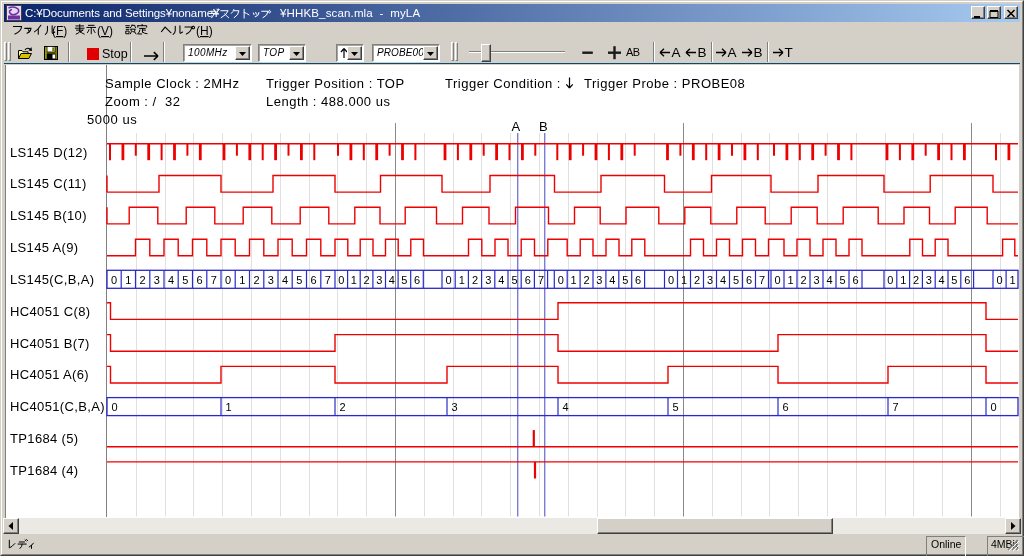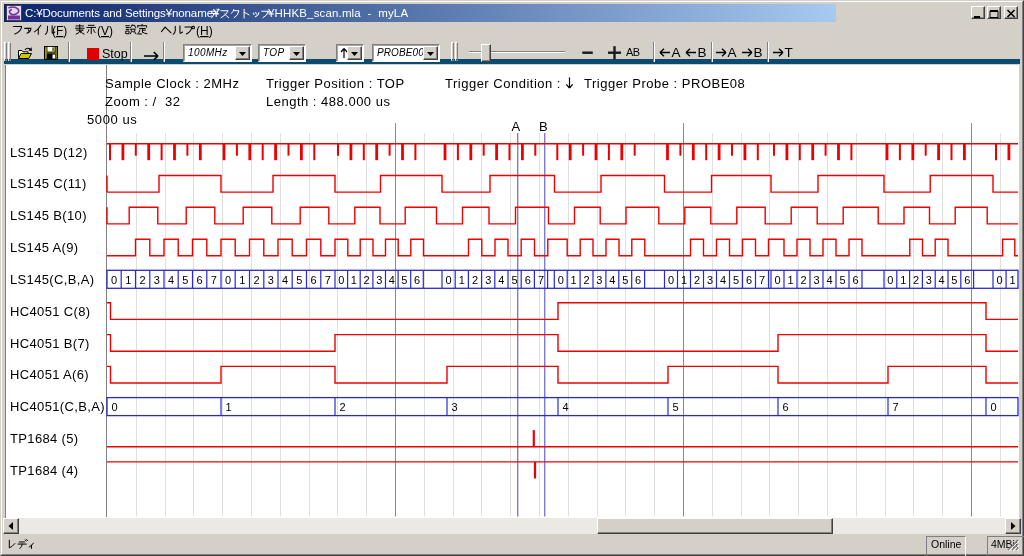--- a/index.html
+++ b/index.html
@@ -1,26 +1,26 @@
 <!DOCTYPE html>
 <html><head><meta charset="utf-8"><style>
 * { margin:0; padding:0; box-sizing:border-box; }
 html,body { width:1024px; height:556px; overflow:hidden; font-family:"Liberation Sans",sans-serif; }
 body { background:#d4d0c8; position:relative; }
 .win { position:absolute; inset:0;
   border:1px solid; border-color:#d4d0c8 #404040 #404040 #d4d0c8; }
 .win2 { position:absolute; left:1px;top:1px;right:1px;bottom:1px;
   border:1px solid; border-color:#fff #808080 #808080 #fff; }
-.title { position:absolute; left:4px; top:4px; width:832px; height:18px;
+.title { position:absolute; left:4px; top:4px; width:1016px; height:18px;
   background:linear-gradient(to right,#0a246a,#a6caf0); }
 .title .txt { position:absolute; left:21px; top:2.5px; color:#fff; font-size:11.5px; letter-spacing:-0.1px; white-space:pre; }
 .tbtn svg { display:block; margin:1px auto 0 } .tbtn { position:absolute; top:2px; width:14px; height:13px; background:#d4d0c8;
   border:1px solid; border-color:#fff #404040 #404040 #fff; box-shadow:inset -1px -1px 0 #808080; }
 .menu { position:absolute; left:4px; top:22px; width:1016px; height:18px; font-size:12px; }
-.tool { position:absolute; left:4px; top:40px; width:1016px; height:24px; border-bottom:5px solid #0c4a6e; }
+.tool { position:absolute; left:4px; top:40px; width:1016px; height:24px; border-bottom:1px solid #0c4a6e; }
 .client { position:absolute; left:5px; top:65px; width:1014px; height:453px; background:#fff;
   border-left:1px solid #808080; }
 .combo { position:absolute; top:4px; height:18px; background:#fff;
   border:1px solid; border-color:#808080 #fff #fff #808080; box-shadow:inset 1px 1px 0 #a9a59d; }
 .cbt { position:absolute; top:2px; font-size:10px; letter-spacing:0.4px;font-style:italic; }
 .cbb { position:absolute; right:1px; top:1px; width:15px; height:14px; background:#d4d0c8;
   border:1px solid; border-color:#fff #404040 #404040 #fff; box-shadow:inset -1px -1px 0 #808080; }
 .sb { position:absolute; left:3px; top:518px; width:1018px; height:16px; background:#ebe9e4; }
 .sbtn svg { display:block; margin:0 auto } .sbtn { position:absolute; top:0; width:16px; height:16px; background:#d4d0c8;
   border:1px solid; border-color:#fff #404040 #404040 #fff; box-shadow:inset -1px -1px 0 #808080; }
@@ -62,21 +62,21 @@
       <g transform="translate(43.7,4.9) scale(0.738)" fill="none" stroke="#fff" stroke-width="1.36" stroke-linecap="round">
         <path d="M2.2,4.2 L3.2,6.2"></path>
         <path d="M5.4,3.6 L6.4,5.6"></path>
         <path d="M9.8,3.6 Q9.4,7.6 4.8,9.4"></path>
       </g>
       <g transform="translate(52.3,3.2) scale(0.900)" fill="none" stroke="#fff" stroke-width="1.11" stroke-linecap="round">
         <path d="M1.5,3.4 H8.6 Q8.3,8 3,10.6"></path>
         <path d="M10.2,2.6 a1.3,1.3 0 1 0 0.01,0"></path>
       </g>
     </svg>
-  <span class="txt" style="left:264px;letter-spacing:0.15px">¥HHKB_scan.mla&nbsp; -&nbsp; myLA</span>
+  <span class="txt" style="left:276px;letter-spacing:0.15px">¥HHKB_scan.mla&nbsp; -&nbsp; myLA</span>
   <div class="tbtn" style="left:967px">
       <svg width="12" height="11">
         <rect x="2" y="8" width="6" height="2" fill="#000"></rect>
       </svg>
     </div>
   <div class="tbtn" style="left:983px">
       <svg width="12" height="11">
         <path d="M2,2.5 h8 M2,3.5 h8 M2,3 v6.5 h8 v-6.5" stroke="#000" stroke-width="1" fill="none"></path>
       </svg>
     </div>

